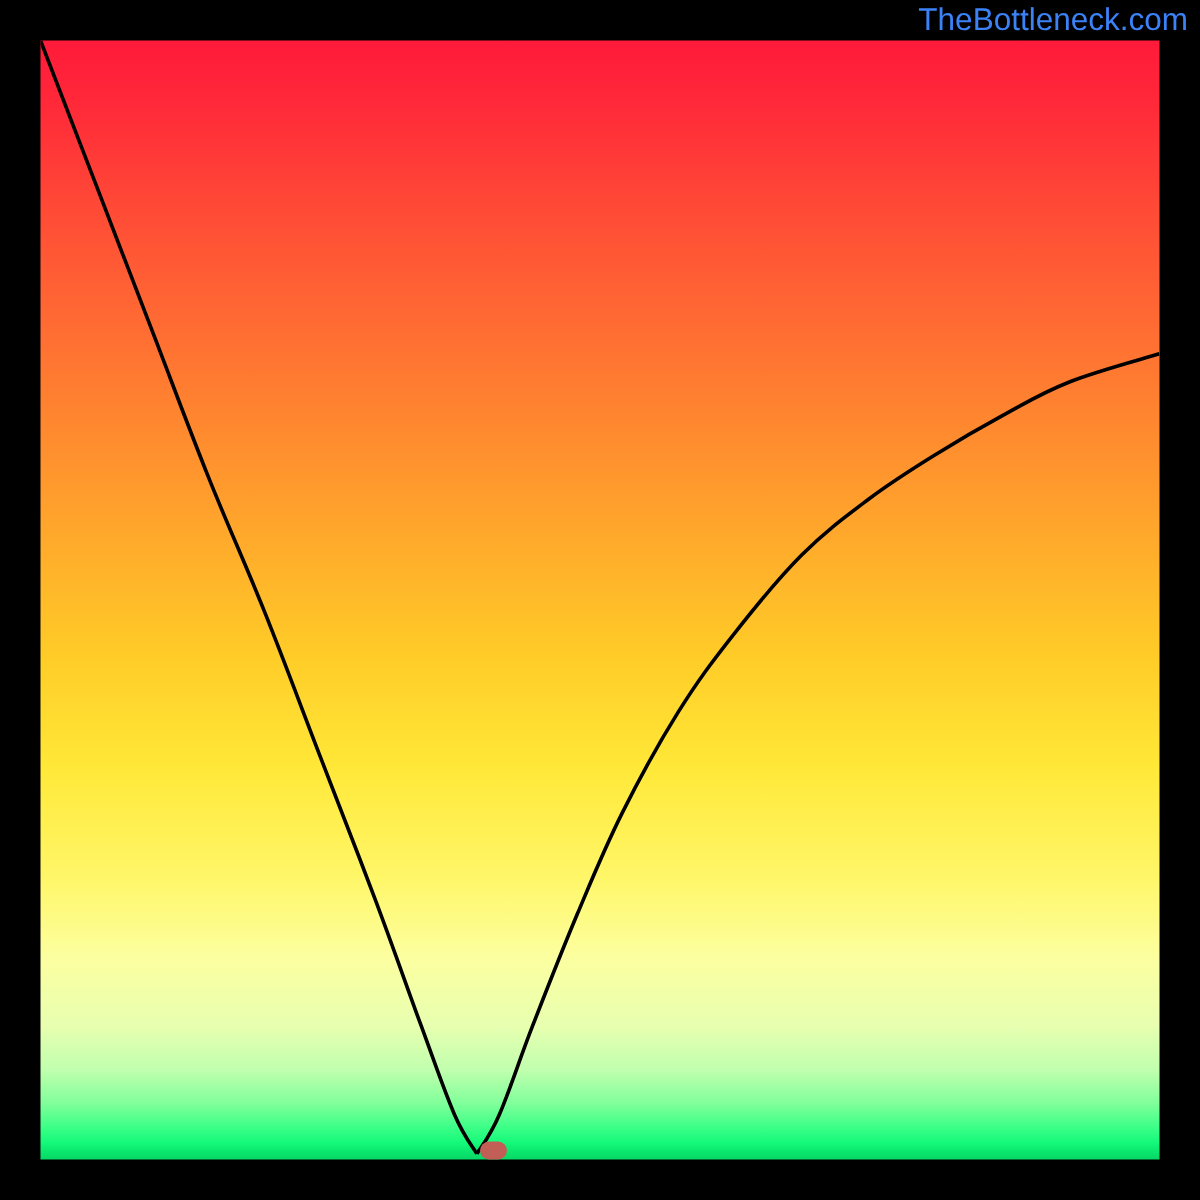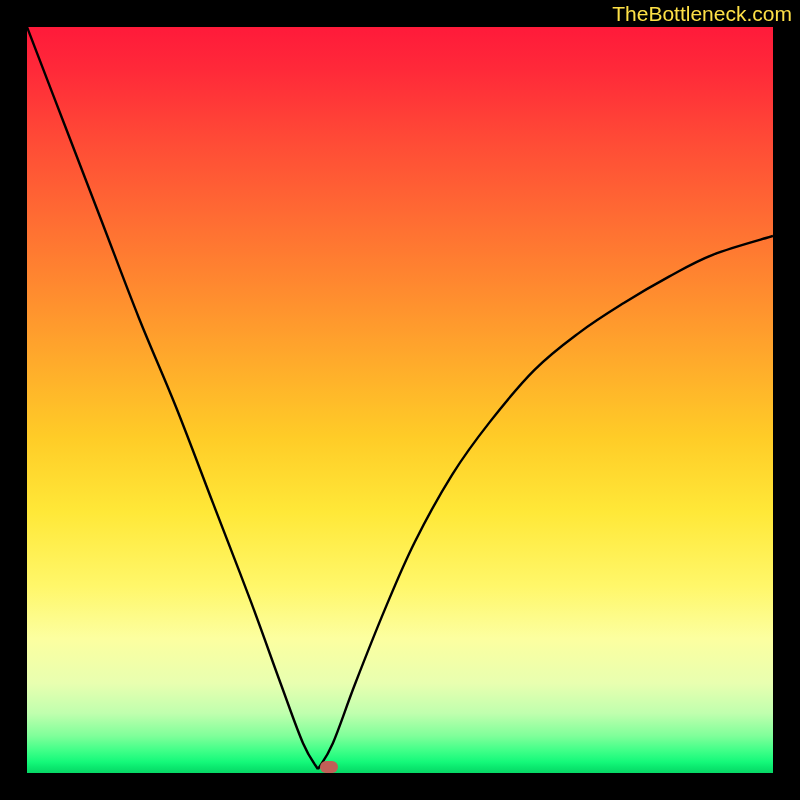--- a/index.html
+++ b/index.html
@@ -7,21 +7,21 @@
     width: 800px;
     height: 800px;
     background: #000;
     position: relative;
     overflow: hidden;
   }
   .attribution {
     position: absolute;
     top: 2px;
     right: 8px;
-    color: #fde047;
+    color: #3b82f6;
     font-family: Arial, sans-serif;
     font-size: 21px;
     font-weight: 500;
     z-index: 10;
   }
   .plot-area {
     position: absolute;
     top: 27px;
     left: 27px;
     width: 746px;

